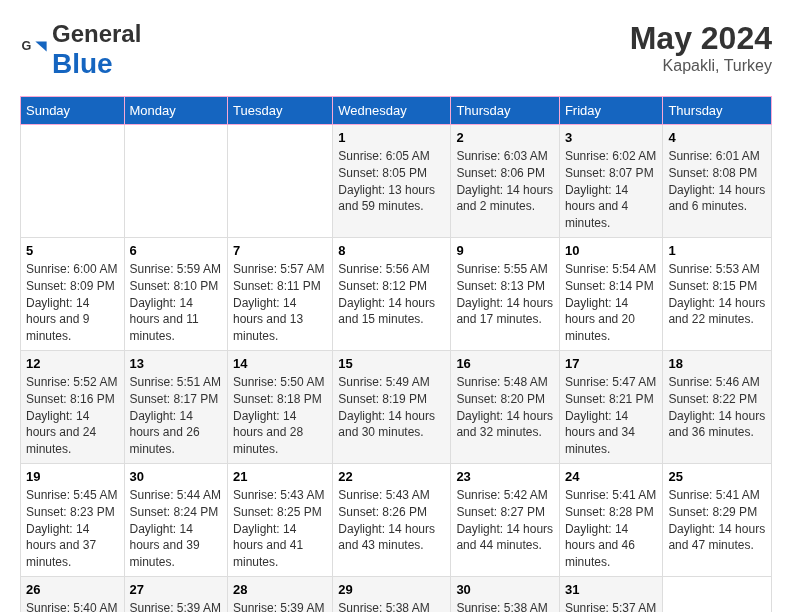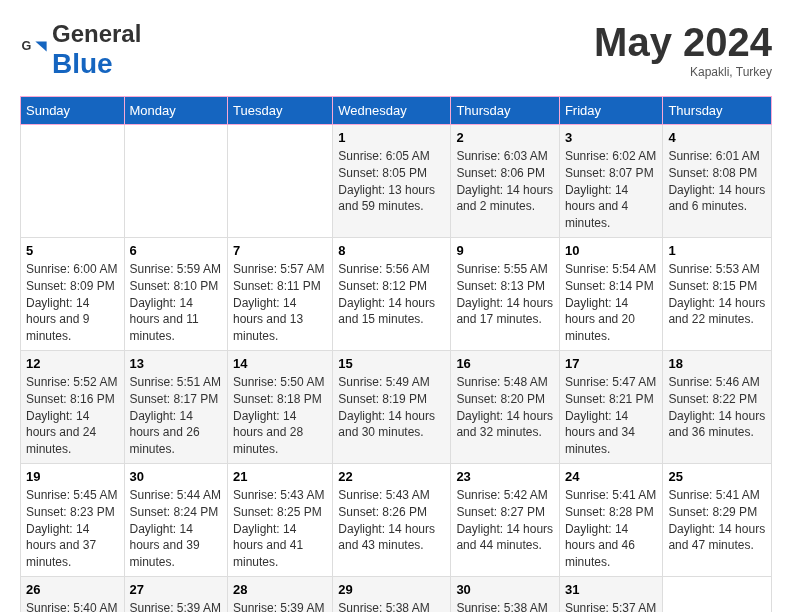--- a/index.html
+++ b/index.html
@@ -32,26 +32,26 @@
       color: #1565c0;
     }
     .logo-icon {
       width: 28px;
       height: 28px;
     }
     .title-block {
       text-align: right;
     }
     .main-title {
-      font-size: 40px;
+      font-size: 32px;
       font-weight: bold;
       color: #333;
     }
     .sub-title {
-      font-size: 12px;
+      font-size: 16px;
       color: #555;
     }
     table {
       width: 100%;
       border-collapse: collapse;
       font-size: 11px;
     }
     thead tr {
       background-color: #1565c0;
       color: #fff;

